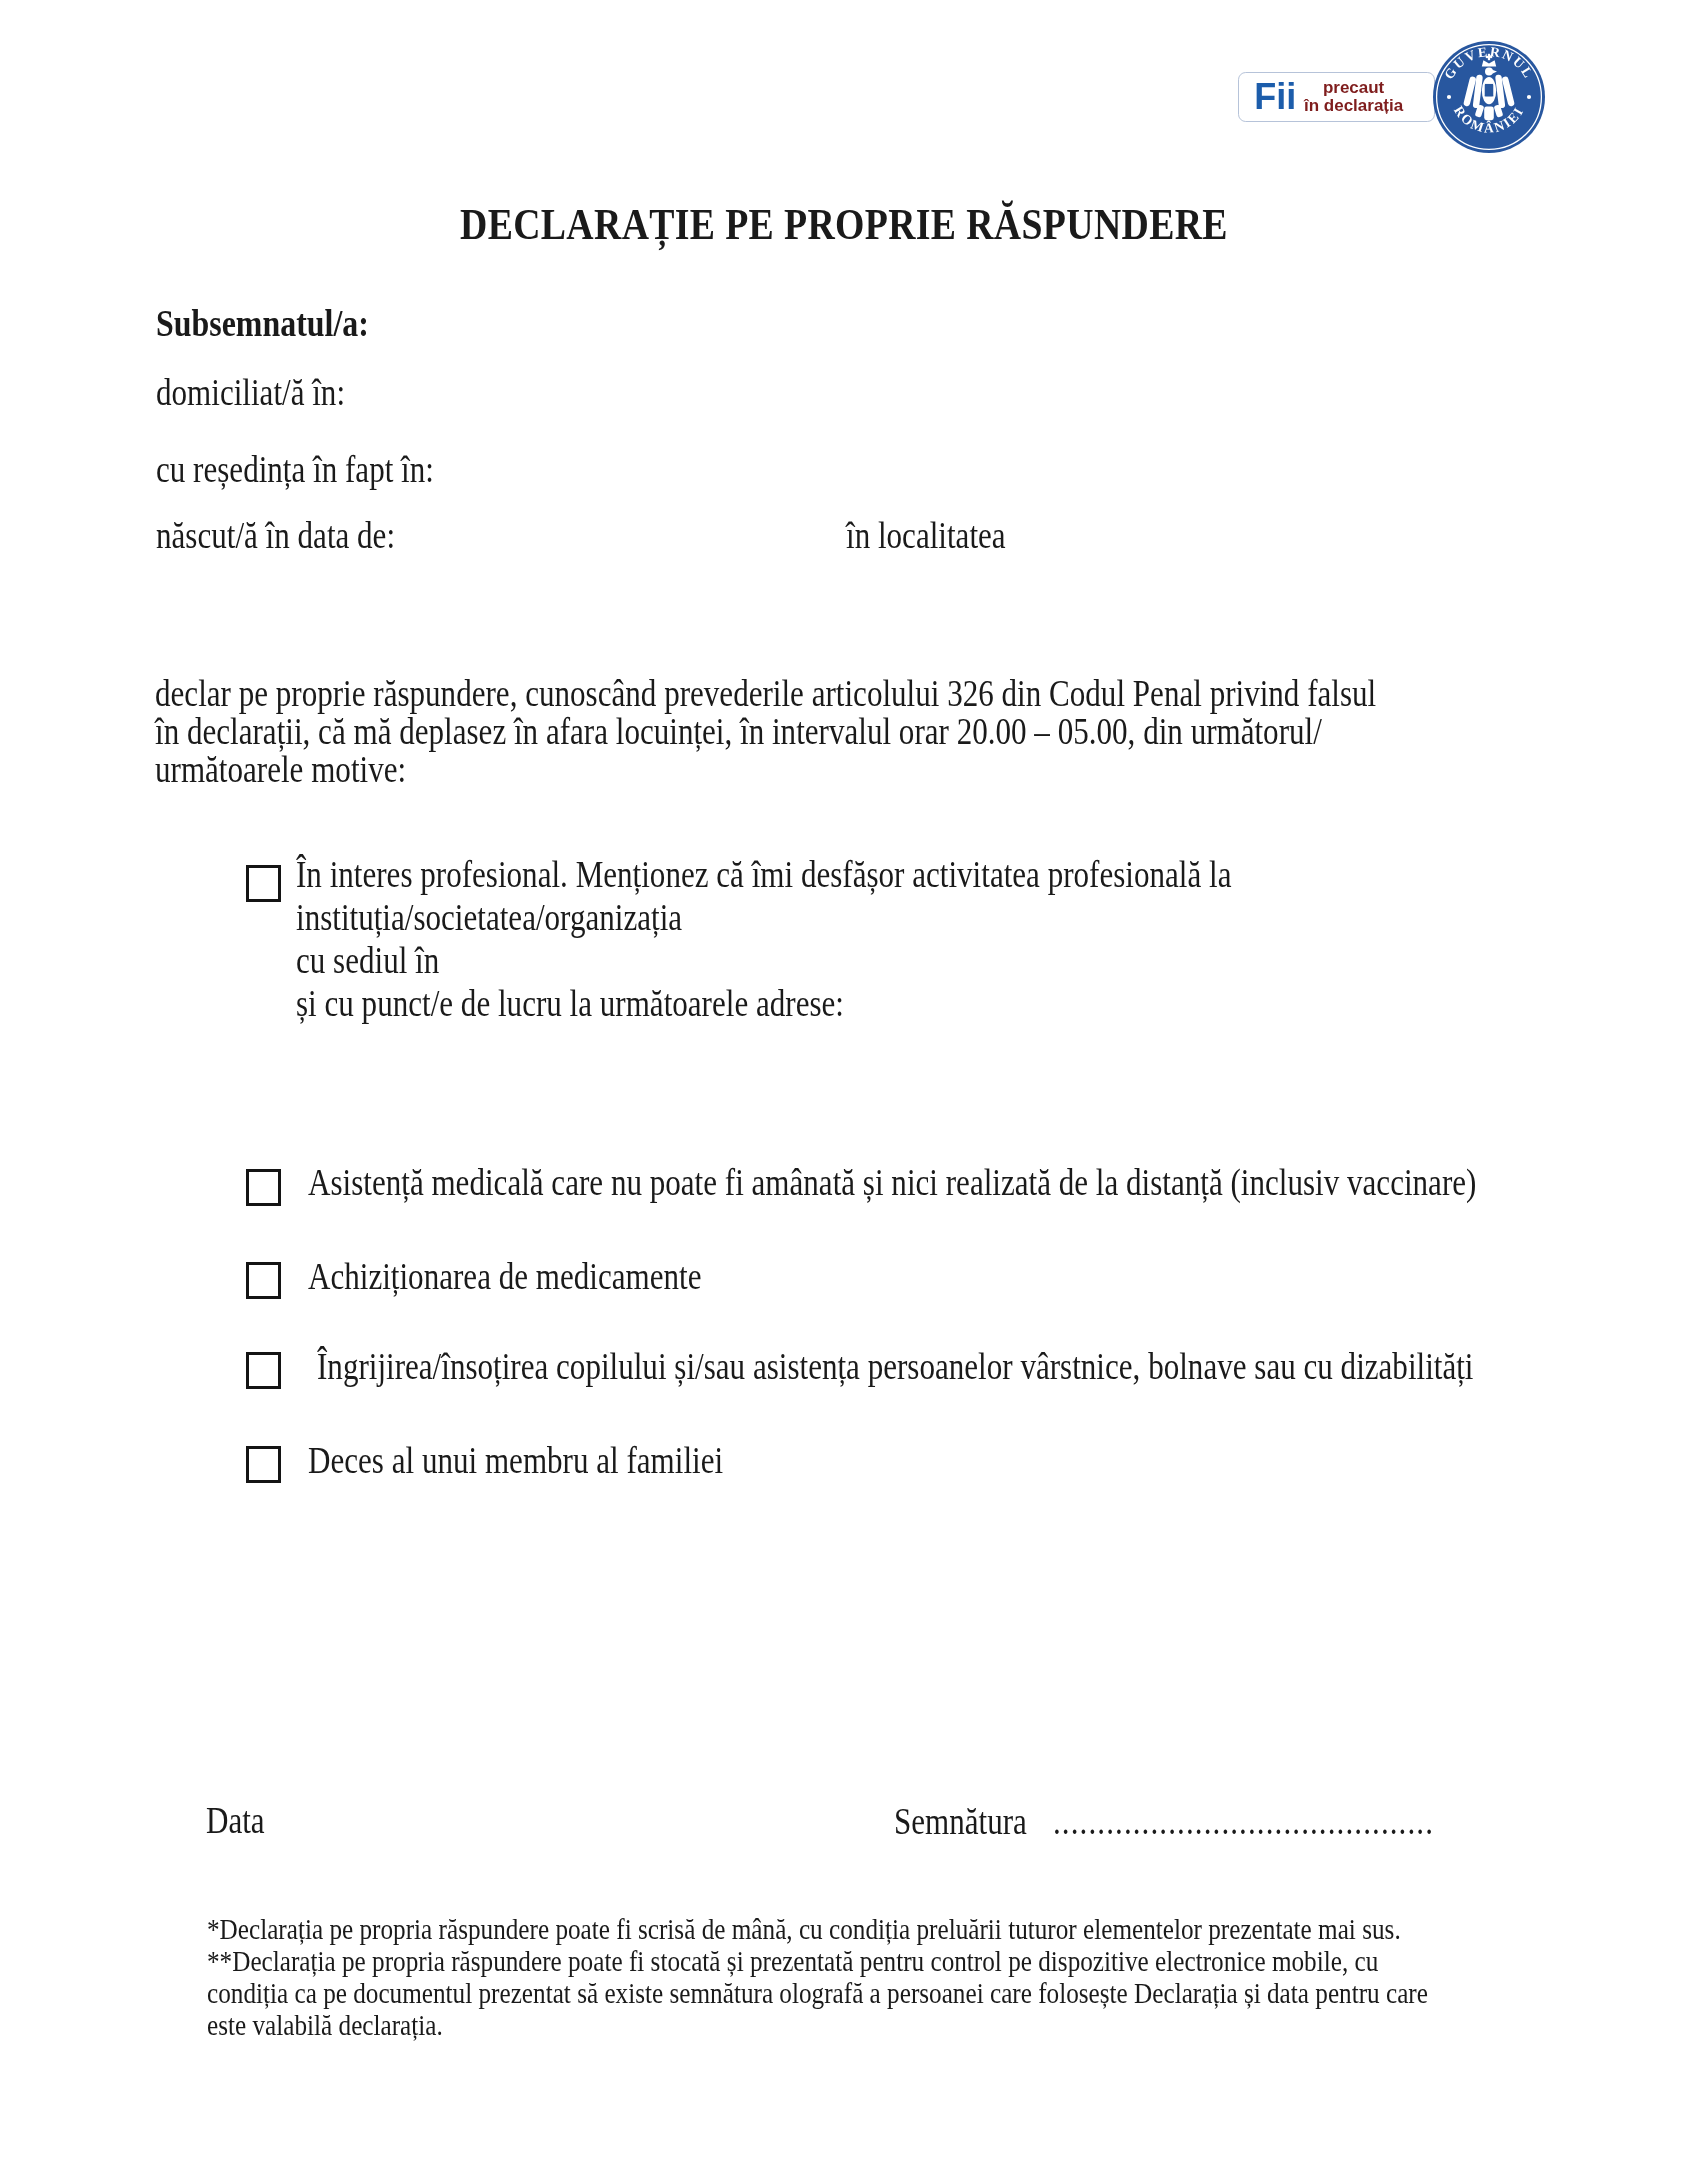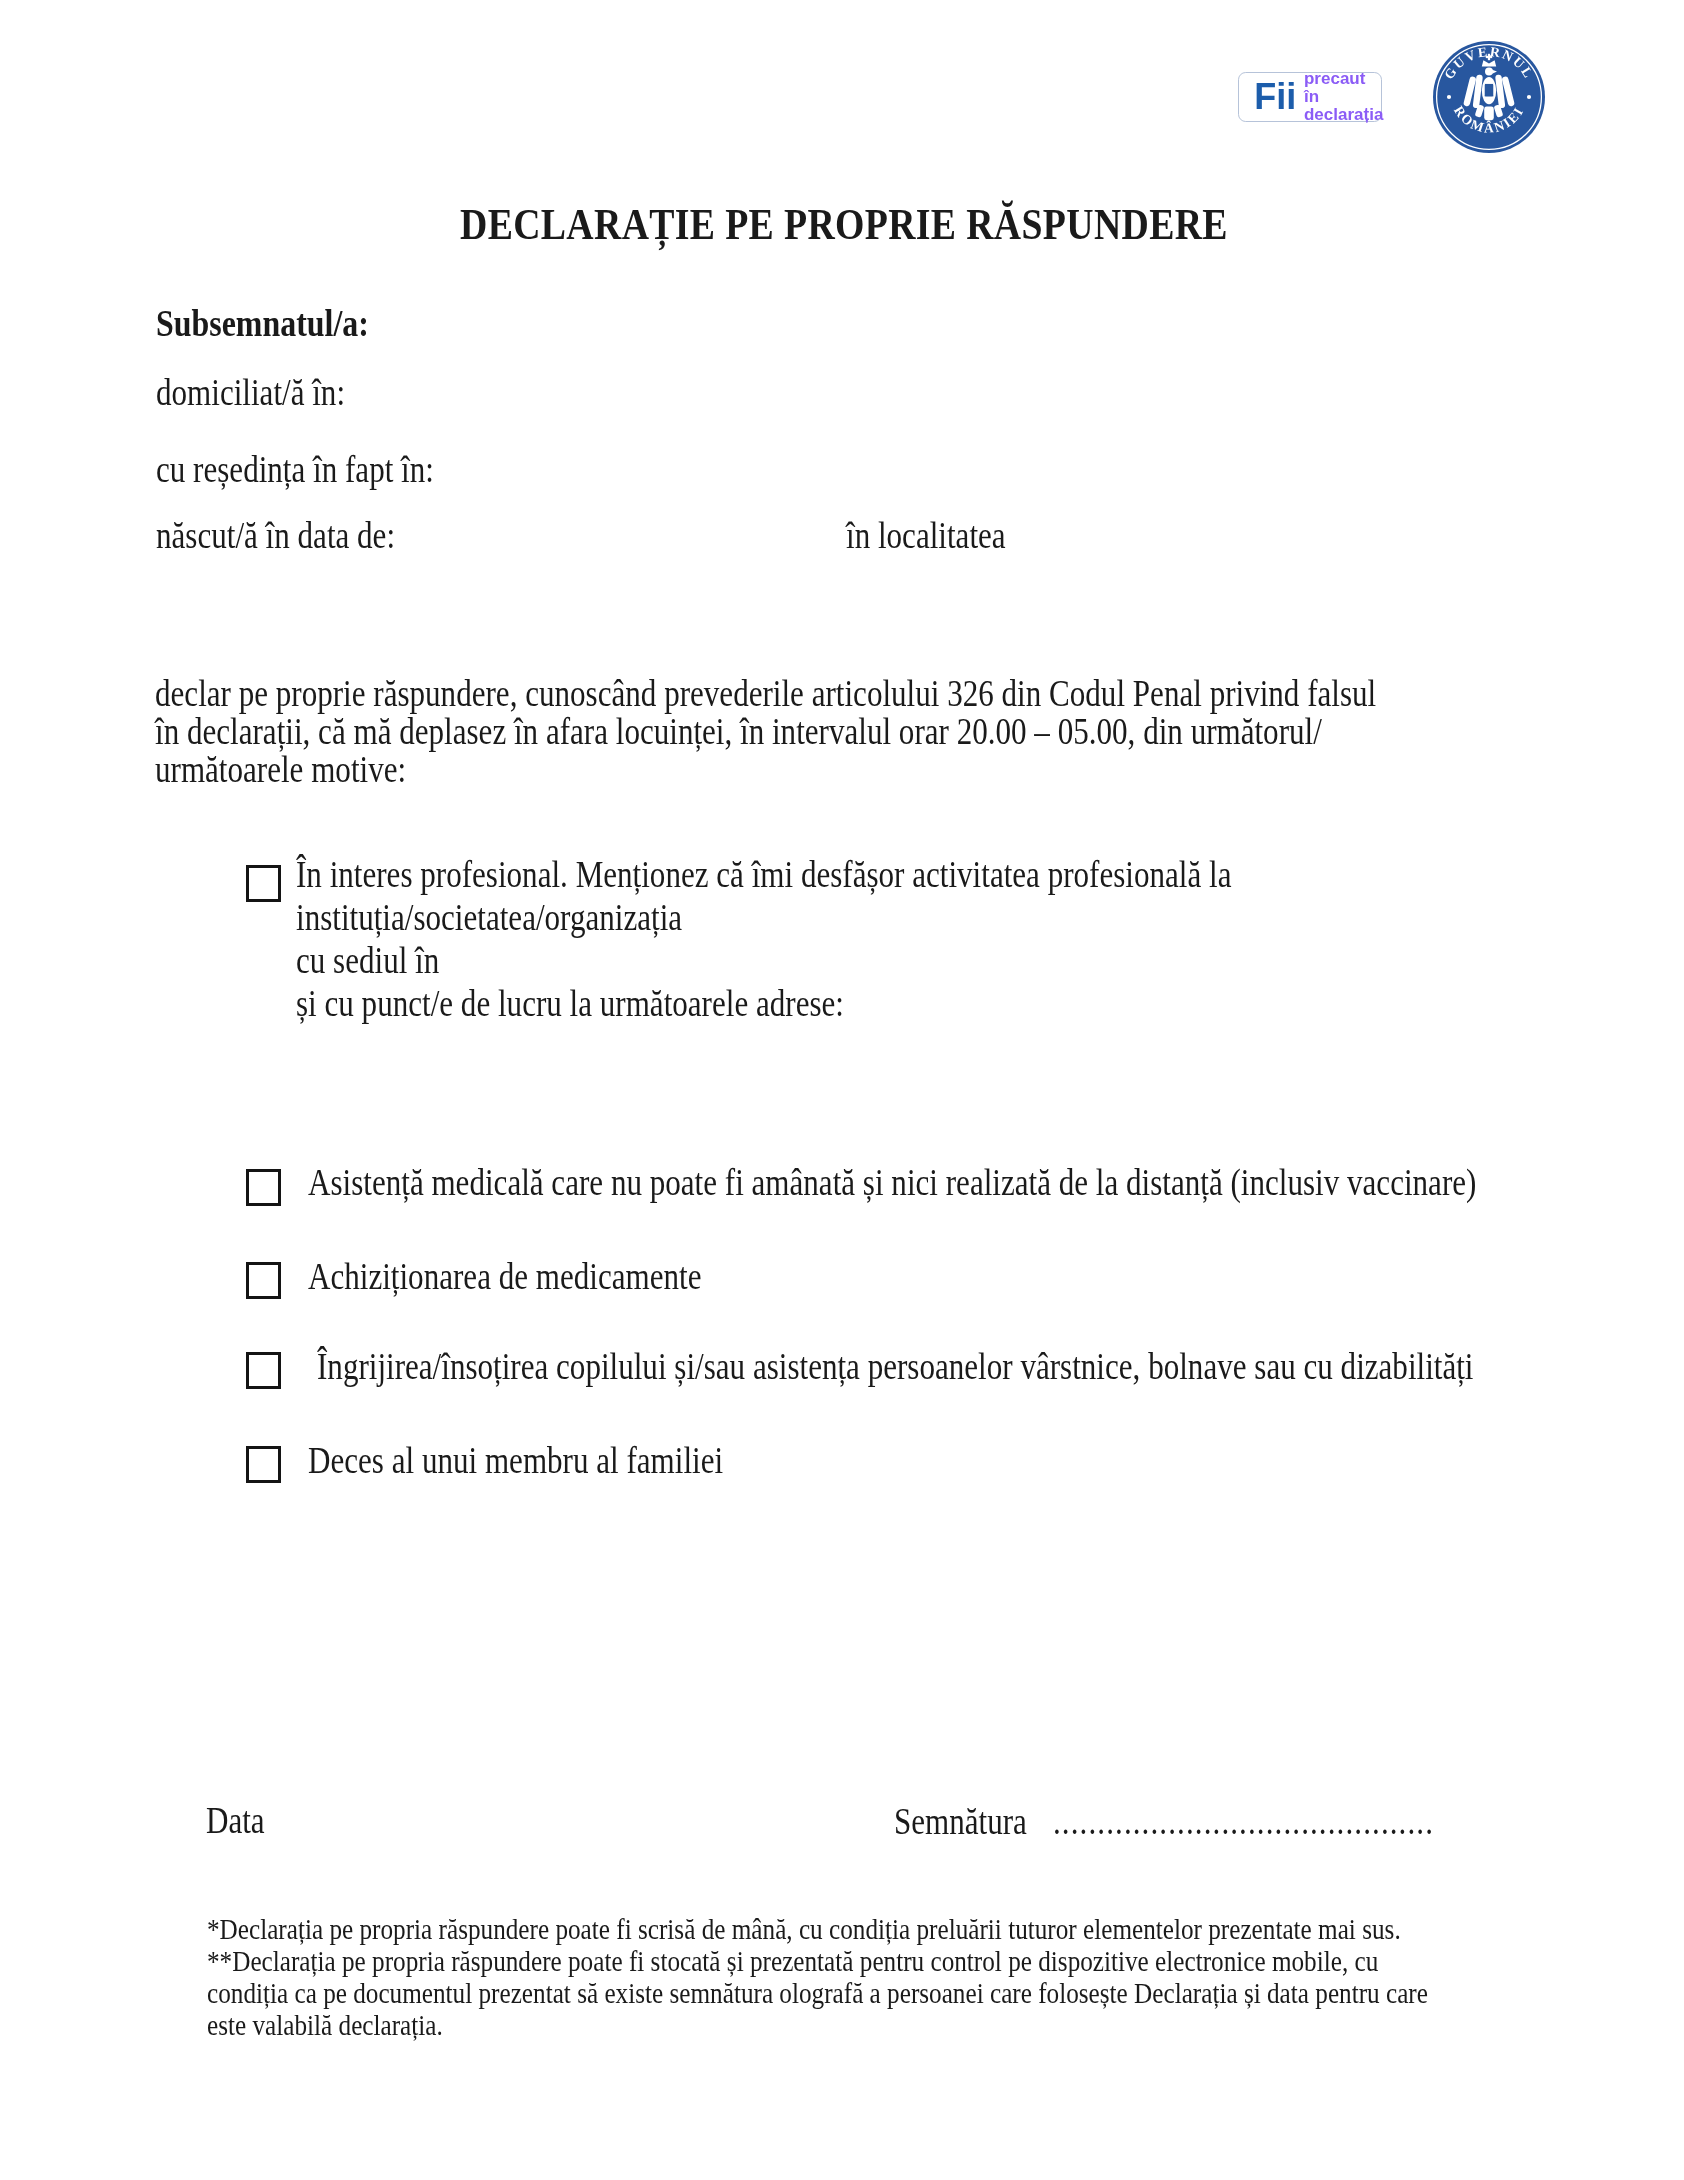--- a/index.html
+++ b/index.html
@@ -27,29 +27,29 @@
   .small{font-size:30px;line-height:32px;}
   .cb{
     position:absolute;
     width:29px;height:31px;
     border:3.4px solid #141414;
     background:#ffffff;
   }
   .dots{letter-spacing:1.3px;}
   
   .fii-badge{
-    position:absolute;left:1238px;top:72px;width:144px;height:50px;
+    position:absolute;left:1238px;top:72px;width:197px;height:50px;
     background:#ffffff;border:1.7px solid #b6c3d9;border-radius:7.7px;
     display:flex;align-items:center;box-sizing:border-box;
     padding-left:15.3px;gap:7.7px;
     font-family:"Liberation Sans", sans-serif;
   }
   .fii-word{font-size:36px;font-weight:bold;color:#1c5dab;line-height:1;}
   .fii-tag{display:flex;flex-direction:column;justify-content:center;}
-  .fii-tag span{font-size:17px;font-weight:bold;color:#8b5cf6;line-height:18px;}
+  .fii-tag span{font-size:17px;font-weight:bold;color:#7f1d1d;line-height:18px;text-align:center;}
   .seal{position:absolute;left:1433px;top:41px;width:112px;height:112px;}
 </style>
 </head>
 <body>
 
 <div class="page">
 
   <div class="fii-badge">
     <span class="fii-word">Fii</span>
     <span class="fii-tag">

